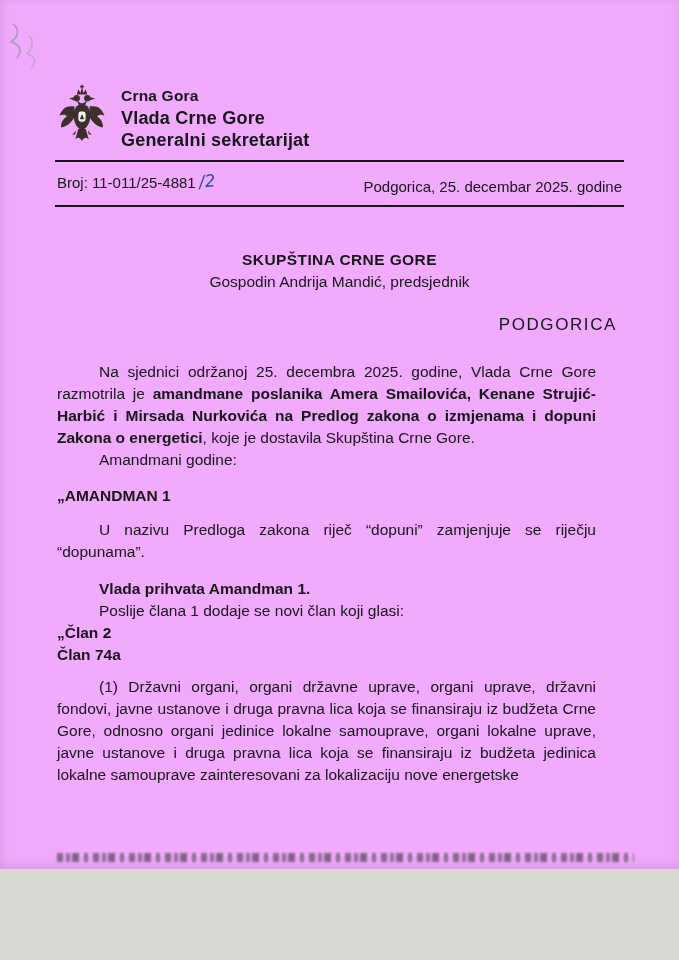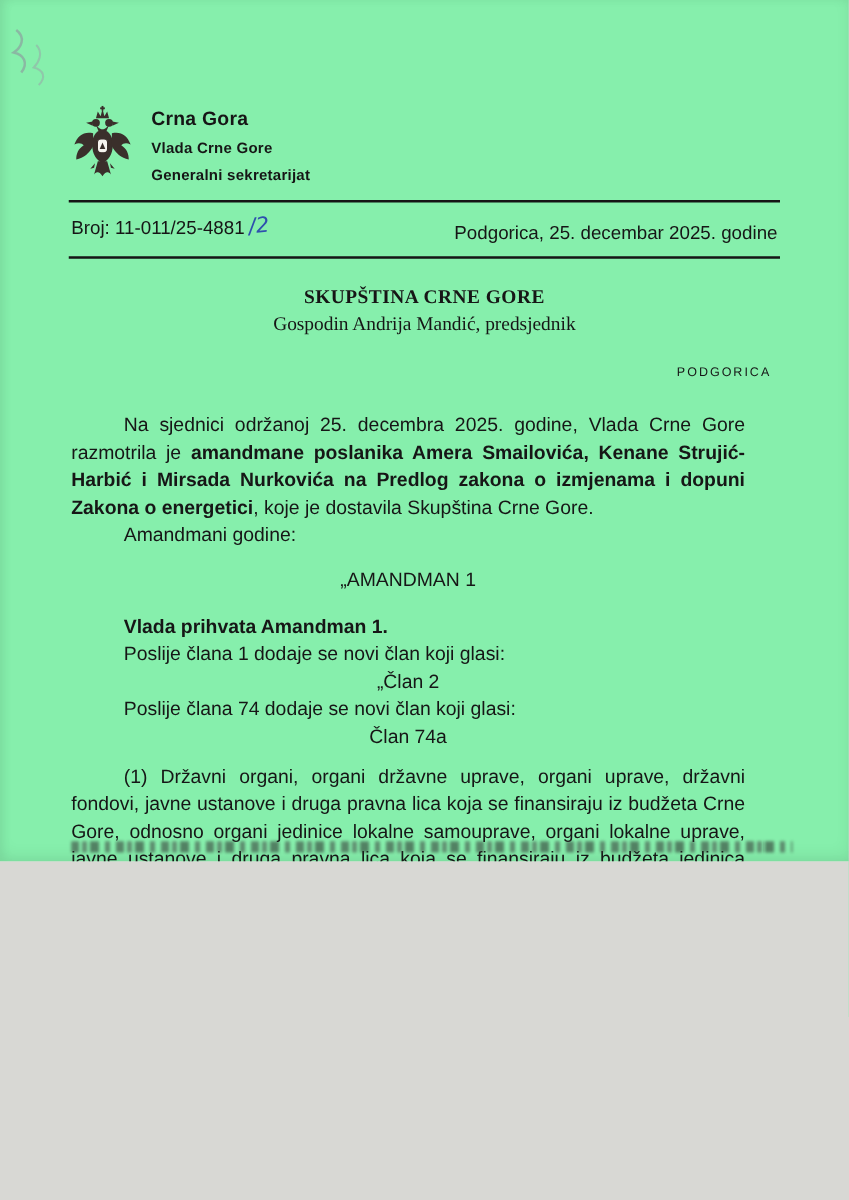--- a/index.html
+++ b/index.html
@@ -4,51 +4,51 @@
 <style>
   * { box-sizing: border-box; }
   html, body { margin: 0; padding: 0; }
   body {
     width: 679px; height: 960px;
     background: #d8d8d4;
     font-family: "Liberation Sans", sans-serif;
   }
   .page {
     position: relative;
-    width: 679px; height: 689px;
-    background: #86efac;
+    width: 679px; height: 869px;
+    background: #f0abfc;
     overflow: hidden;
     color: #161616;
     box-shadow: inset 3px 0 8px rgba(0,0,0,0.05), inset 0 -5px 12px rgba(0,0,0,0.06);
   }
   .scribble { position: absolute; top: 18px; left: 3px; }
   .letterhead { display: flex; align-items: flex-start; gap: 15px; padding: 84px 55px 0 58px; }
   .coat svg { display: block; }
   .org { padding-top: 1px; }
-  .org-line { font-weight: bold; font-size: 12px; line-height: 22px; letter-spacing: 0.2px; }
+  .org-line { font-weight: bold; font-size: 18px; line-height: 22px; letter-spacing: 0.2px; }
   .org-country { font-size: 15.5px; }
   .rule { height: 0; border-top: 2px solid #151515; margin: 9px 55px 0 55px; }
   .ref-row { display: flex; justify-content: space-between; align-items: flex-start; margin: 8px 57px 0 57px; font-size: 15px; height: 26px; }
   .ref-left { padding-top: 2px; white-space: nowrap; }
   .hand {
     display: inline-block; margin-left: 3px;
     color: #2e4fae; font-size: 17px; font-style: italic;
     transform: rotate(-6deg) translateY(-1px);
     font-family: "DejaVu Sans", sans-serif;
   }
   .ref-right { padding-top: 8px; }
-  .recipient { margin-top: 20px; text-align: center; font-family: Liberation Serif, serif; }
+  .recipient { margin-top: 42px; text-align: center; }
   .rec-inst { font-weight: bold; font-size: 15.5px; letter-spacing: 0.4px; line-height: 22px; }
   .rec-person { font-size: 15.5px; line-height: 22px; }
-  .city { text-align: right; margin: 22px 62px 0 0; font-size: 10px; letter-spacing: 1.6px; }
+  .city { text-align: right; margin: 22px 62px 0 0; font-size: 17px; letter-spacing: 1.6px; }
   .doc-body { margin: 26px 83px 0 57px; font-size: 15.5px; line-height: 22px; text-align: justify; }
   .doc-body p { margin: 0; }
   .para { text-indent: 42px; }
   .b { font-weight: bold; }
-  .h-center { text-align: center; font-weight: normal; text-indent: 0; }
+  .h-center { text-align: left; font-weight: bold; text-indent: 0; }
   .sp-lg { margin: 14px 0 12px 0 !important; }
   .sp-md { margin-top: 15px !important; }
   .sp-sm { margin-top: 10px !important; }
   .cutline {
     position: absolute; left: 57px; right: 45px; bottom: 7px; height: 9px;
     opacity: 0.55; filter: blur(1.3px);
     background: repeating-linear-gradient(90deg,
       #333 0 6px, transparent 6px 9px,
       #444 9px 13px, transparent 13px 15px,
       #2a2a2a 15px 22px, transparent 22px 27px,
@@ -107,23 +107,23 @@
     <div class="rec-inst">SKUPŠTINA CRNE GORE</div>
     <div class="rec-person">Gospodin Andrija Mandić, predsjednik</div>
   </div>
 
   <div class="city">PODGORICA</div>
 
   <div class="doc-body">
     <p class="para"><span>Na sjednici održanoj 25. decembra 2025. godine, Vlada Crne Gore razmotrila je </span><span class="b">amandmane poslanika Amera Smailovića, Kenane Strujić-Harbić i Mirsada Nurkovića na Predlog zakona o izmjenama i dopuni Zakona o energetici</span><span>, koje je dostavila Skupština Crne Gore.</span></p>
     <p class="para">Amandmani godine:</p>
     <p class="h-center sp-lg">„AMANDMAN 1</p>
+    <p class="para">U nazivu Predloga zakona riječ “dopuni” zamjenjuje se riječju “dopunama”.</p>
     <p class="para b sp-md">Vlada prihvata Amandman 1.</p>
     <p class="para">Poslije člana 1 dodaje se novi član koji glasi:</p>
     <p class="h-center">„Član 2</p>
-    <p class="para">Poslije člana 74 dodaje se novi član koji glasi:</p>
     <p class="h-center">Član 74a</p>
     <p class="para sp-sm">(1) Državni organi, organi državne uprave, organi uprave, državni fondovi, javne ustanove i druga pravna lica koja se finansiraju iz budžeta Crne Gore, odnosno organi jedinice lokalne samouprave, organi lokalne uprave, javne ustanove i druga pravna lica koja se finansiraju iz budžeta jedinica lokalne samouprave zainteresovani za lokalizaciju nove energetske</p>
   </div>
 
   <div class="cutline"></div>
 
 </div>
 
 </body></html>

